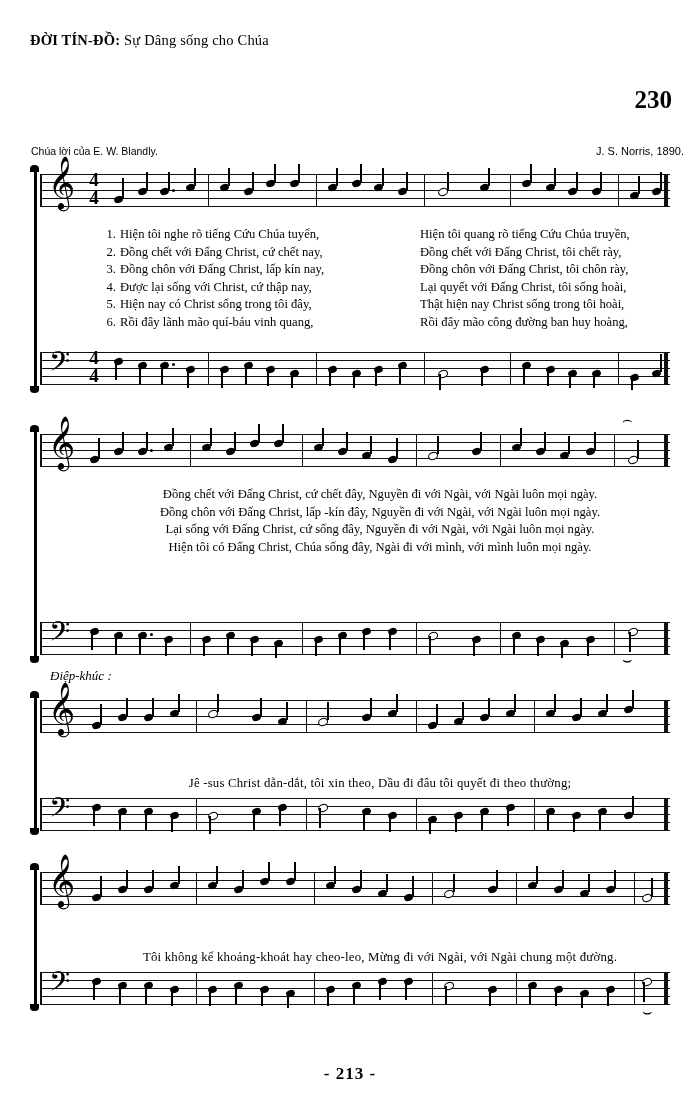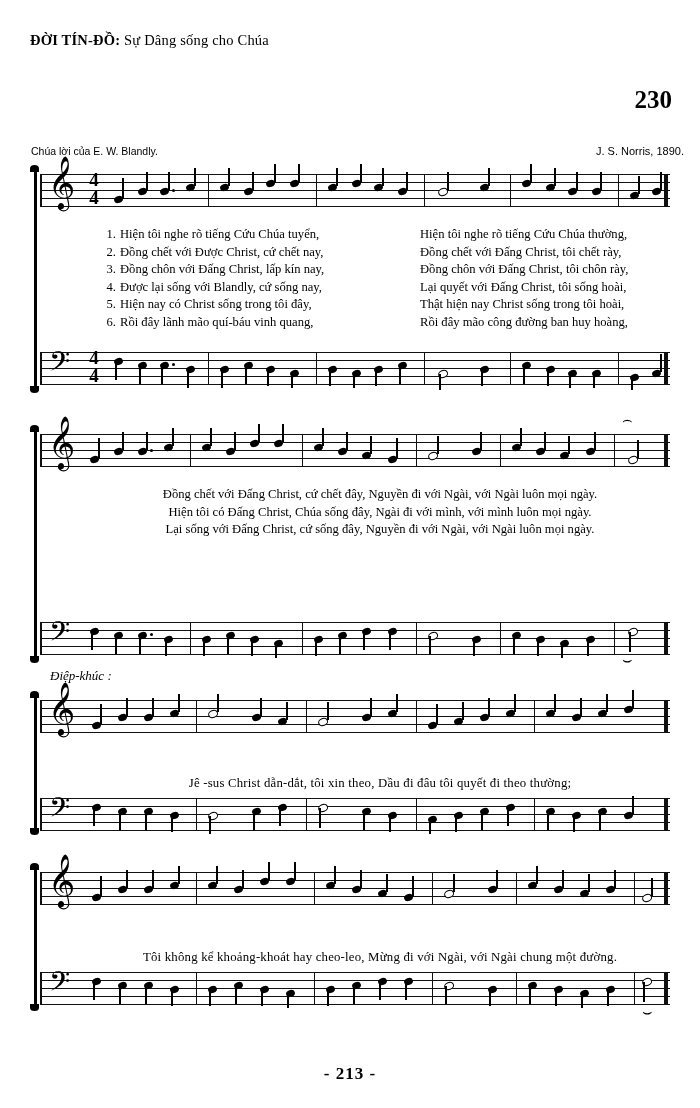--- a/index.html
+++ b/index.html
@@ -357,30 +357,30 @@
       <div class="barline" style="left:578px;"></div>
       <div class="note" style="left:590px; top:24px;"></div>
         <div class="stem" style="left:598px; top:8px; height:18px;"></div>
       <div class="note" style="left:612px; top:20px;"></div>
         <div class="stem" style="left:620px; top:4px; height:18px;"></div>
       <div class="barline thick" style="left:624px;"></div>
     </div>
 
     <div class="lyric-block" style="left:60px; top:58px;">
       <div class="lyric-line">
-        <span class="lnum">1.</span><span class="col-a">Hiện tôi nghe rõ tiếng Cứu Chúa tuyển,</span><span class="col-b">Hiện tôi nghe rõ tiếng Cứu Chúa thường,</span>
+        <span class="lnum">1.</span><span class="col-a">Hiện tôi nghe rõ tiếng Cứu Chúa tuyển,</span><span class="col-b">Hiện tôi quang rõ tiếng Cứu Chúa truyền,</span>
       </div>
       <div class="lyric-line">
-        <span class="lnum">2.</span><span class="col-a">Đồng chết với Được Christ, cứ chết nay,</span><span class="col-b">Đồng chết với Đấng Christ, tôi chết rày,</span>
+        <span class="lnum">2.</span><span class="col-a">Đồng chết với Đấng Christ, cứ chết nay,</span><span class="col-b">Đồng chết với Đấng Christ, tôi chết rày,</span>
       </div>
       <div class="lyric-line">
         <span class="lnum">3.</span><span class="col-a">Đồng chôn với Đấng Christ, lấp kín nay,</span><span class="col-b">Đồng chôn với Đấng Christ, tôi chôn rày,</span>
       </div>
       <div class="lyric-line">
-        <span class="lnum">4.</span><span class="col-a">Được lại sống với Blandly, cứ sống nay,</span><span class="col-b">Lại quyết với Đấng Christ, tôi sống hoài,</span>
+        <span class="lnum">4.</span><span class="col-a">Được lại sống với Christ, cứ thập nay,</span><span class="col-b">Lại quyết với Đấng Christ, tôi sống hoài,</span>
       </div>
       <div class="lyric-line">
         <span class="lnum">5.</span><span class="col-a">Hiện nay có Christ sống trong tôi đây,</span><span class="col-b">Thật hiện nay Christ sống trong tôi hoài,</span>
       </div>
       <div class="lyric-line">
         <span class="lnum">6.</span><span class="col-a">Rồi đây lãnh mão quí-báu vinh quang,</span><span class="col-b">Rồi đây mão công đường ban huy hoàng,</span>
       </div>
     </div>
 
     <div class="staff" style="position:absolute; left:10px; right:0; top:178px;">
@@ -508,22 +508,23 @@
         <div class="stem" style="left:554px; top:4px; height:18px;"></div>
       <div class="barline" style="left:574px;"></div>
       <div class="fermata" style="left:582px; top:-16px;">⌢</div>
       <div class="note hollow" style="left:588px; top:28px;"></div>
         <div class="stem" style="left:597px; top:12px; height:18px;"></div>
       <div class="barline thick" style="left:624px;"></div>
     </div>
 
     <div class="lyric-block lyric-centered" style="left:50px; width:600px; top:58px;">
       <div class="lyric-line">Đồng chết với Đấng Christ, cứ chết đây, Nguyền đi với Ngài, với Ngài luôn mọi ngày.</div>
+      <div class="lyric-line">Đồng chôn với Đấng Christ, lấp -kín đây, Nguyền đi với Ngài, với Ngài luôn mọi ngày.</div>
+      <div class="lyric-line">Lại sống với Đấng Christ, cứ sống đây, Nguyền đi với Ngài, với Ngài luôn mọi ngày.</div>
       <div class="lyric-line">Hiện tôi có Đấng Christ, Chúa sống đây, Ngài đi    với mình, với mình luôn mọi ngày.</div>
-      <div class="lyric-line">Lại sống với Đấng Christ, cứ sống đây, Nguyền đi với Ngài, với Ngài luôn mọi ngày.</div>
     </div>
 
     <div class="staff" style="position:absolute; left:10px; right:0; top:188px;">
       <div class="lines">
           <i></i>
           <i></i>
           <i></i>
           <i></i>
           <i></i>
         </div>

